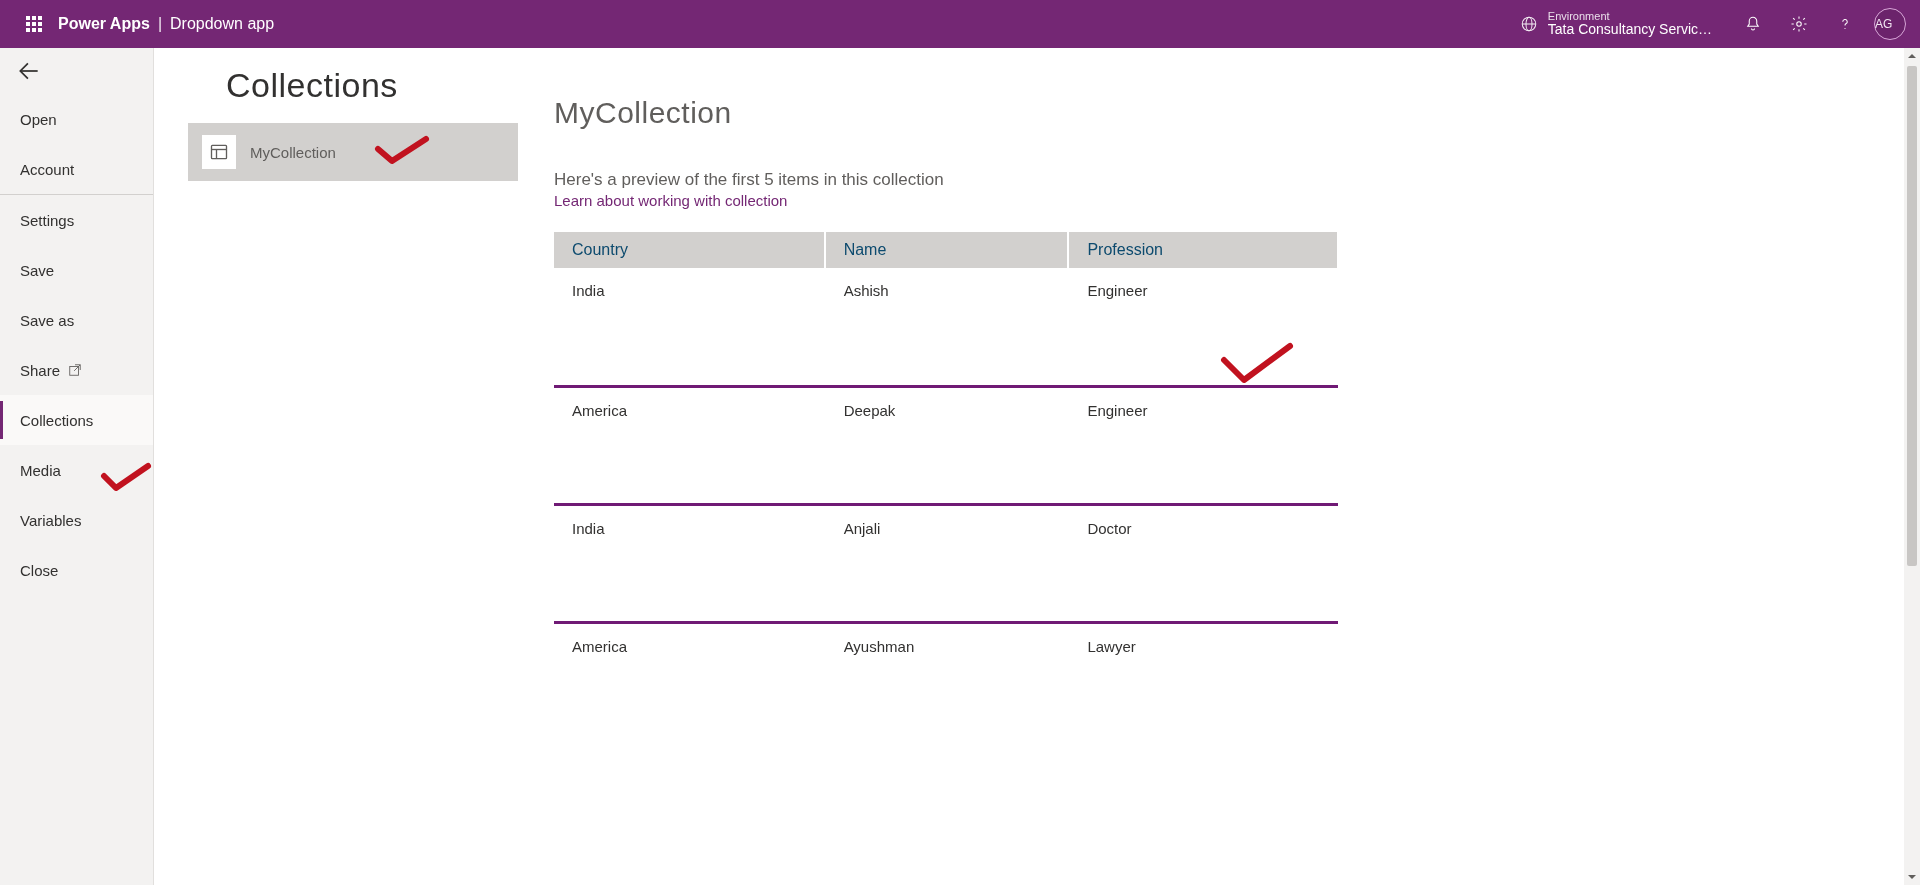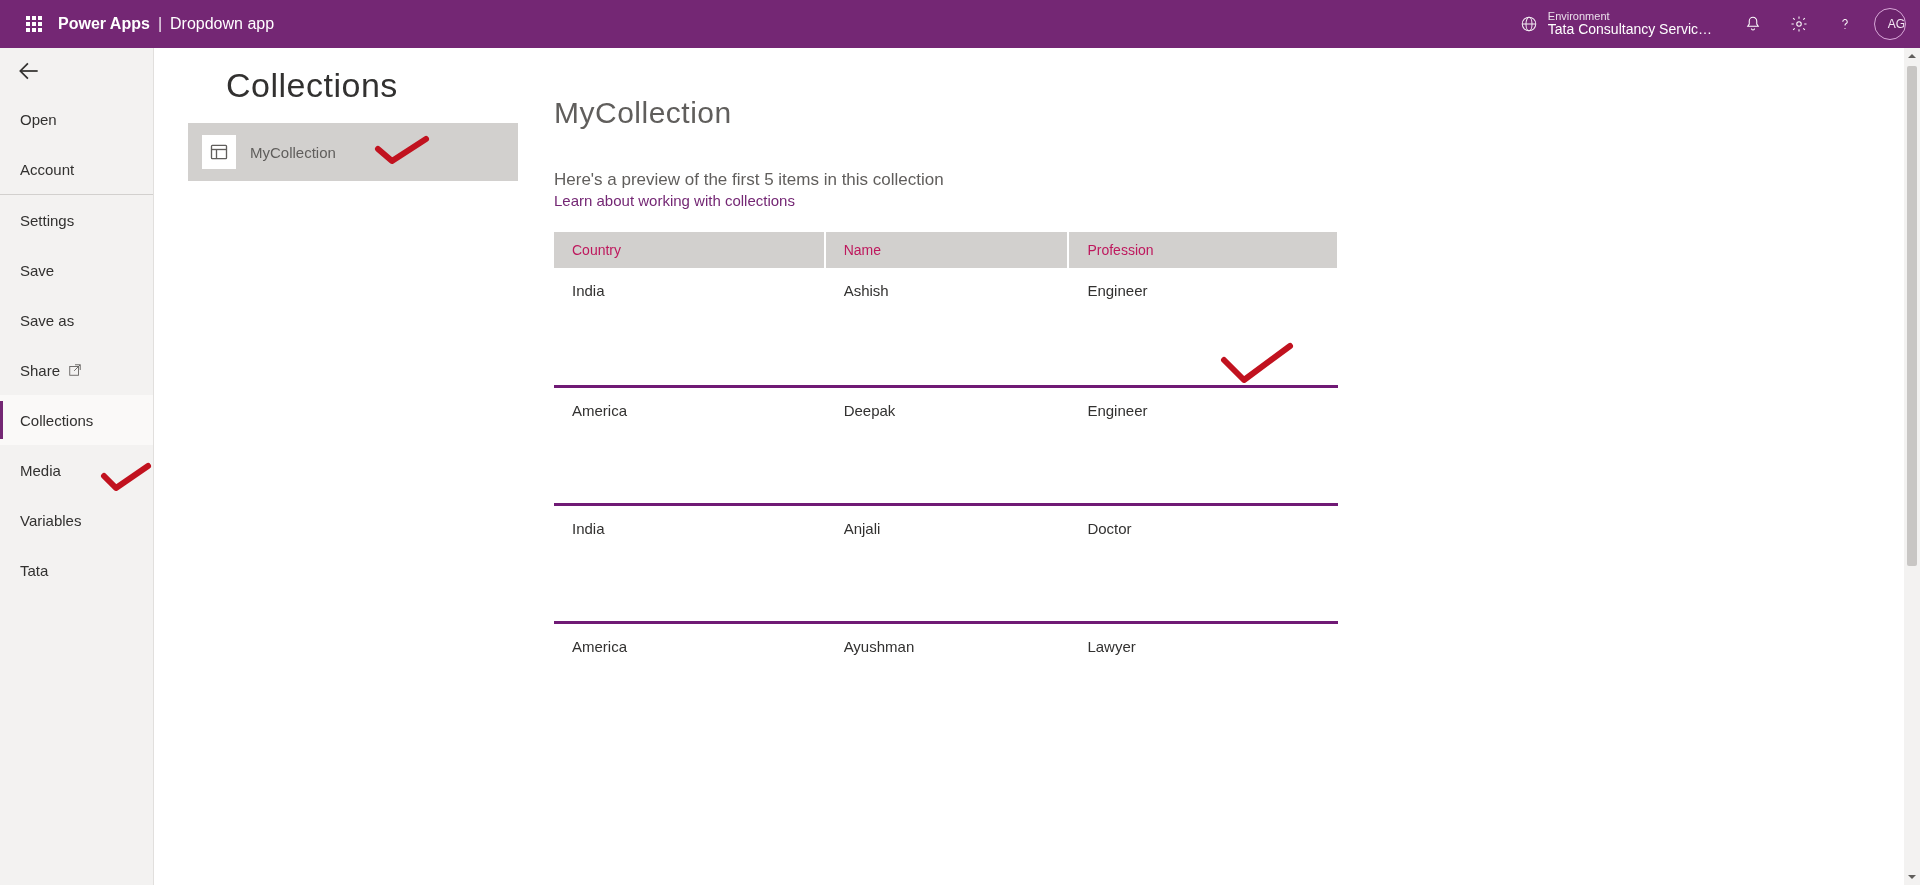--- a/index.html
+++ b/index.html
@@ -33,21 +33,21 @@
   .env-block { display: flex; align-items: center; gap: 10px; margin-right: 18px; max-width: 240px; }
   .env-block .globe { width: 18px; height: 18px; fill: #fff; opacity: .9; }
   .env-text { display: flex; flex-direction: column; line-height: 1.1; overflow: hidden; }
   .env-label { font-size: 11px; opacity: .85; }
   .env-value { font-size: 14px; white-space: nowrap; overflow: hidden; text-overflow: ellipsis; max-width: 180px; }
   .hicon { width: 46px; height: 48px; display: flex; align-items: center; justify-content: center; cursor: pointer; }
   .hicon svg { width: 18px; height: 18px; fill: none; stroke: #fff; stroke-width: 1.4; }
   .avatar {
     width: 32px; height: 32px; border-radius: 50%;
     border: 1px solid #d8a7d8;
-    display: flex; align-items: center; justify-content: flex-end;
+    display: flex; align-items: center; justify-content: flex-start;
     font-size: 12px; color: #f3e6f3; margin-left: 6px; margin-right: 4px; cursor: pointer;
     background: #6b236b;
   }
 
   
   .body { position: absolute; top: 48px; left: 0; right: 0; bottom: 0; display: flex; }
 
   
   .leftnav {
     width: 154px;
@@ -115,22 +115,22 @@
   }
   .content-title { font-size: 30px; font-weight: 400; color: #605e5c; letter-spacing: .5px; margin-top: 30px; }
   .preview-blurb { margin-top: 40px; font-size: 17px; color: #605e5c; }
   .learn-link { display: inline-block; margin-top: 2px; font-size: 15px; color: #742774; cursor: pointer; }
 
   .data-table { width: 784px; margin-top: 22px; border-collapse: collapse; }
   .data-table thead th {
     background: #d2d0ce;
     text-align: left;
     font-weight: 400;
-    font-size: 14px;
-    color: #be185d;
+    font-size: 16px;
+    color: #0c4a6e;
     height: 36px;
     padding-left: 18px;
     border-right: 2px solid #fff;
   }
   .data-table thead th:last-child { border-right: none; }
   .data-table tbody td {
     font-size: 15px; color: #323130;
     padding: 14px 0 0 18px;
     vertical-align: top;
     height: 118px;
@@ -242,21 +242,21 @@
     <div class="nav-item sel">
         <span>Collections</span>
       </div>
     <div class="nav-item">
         <span>Media</span>
       </div>
     <div class="nav-item">
         <span>Variables</span>
       </div>
     <div class="nav-item">
-        <span>Tata</span>
+        <span>Close</span>
       </div>
 
     <div class="redcheck" style="left:100px; top:414px;">
       <svg width="52" height="34" viewBox="0 0 52 34">
           <path d="M4 14 L16 26 L48 4"></path>
         </svg>
     </div>
   </div>
 
   <div class="midcol">
@@ -276,21 +276,21 @@
               <path d="M4 14 L18 26 L52 4"></path>
             </svg>
         </div>
       </div>
     </div>
   </div>
 
   <div class="content">
     <div class="content-title">MyCollection</div>
     <div class="preview-blurb">Here's a preview of the first 5 items in this collection</div>
-    <a class="learn-link">Learn about working with collections</a>
+    <a class="learn-link">Learn about working with collection</a>
 
     <table class="data-table">
       <thead>
         <tr>
           <th class="col-country">Country</th>
           <th class="col-name">Name</th>
           <th class="col-prof">Profession</th>
         </tr>
       </thead>
       <tbody>

